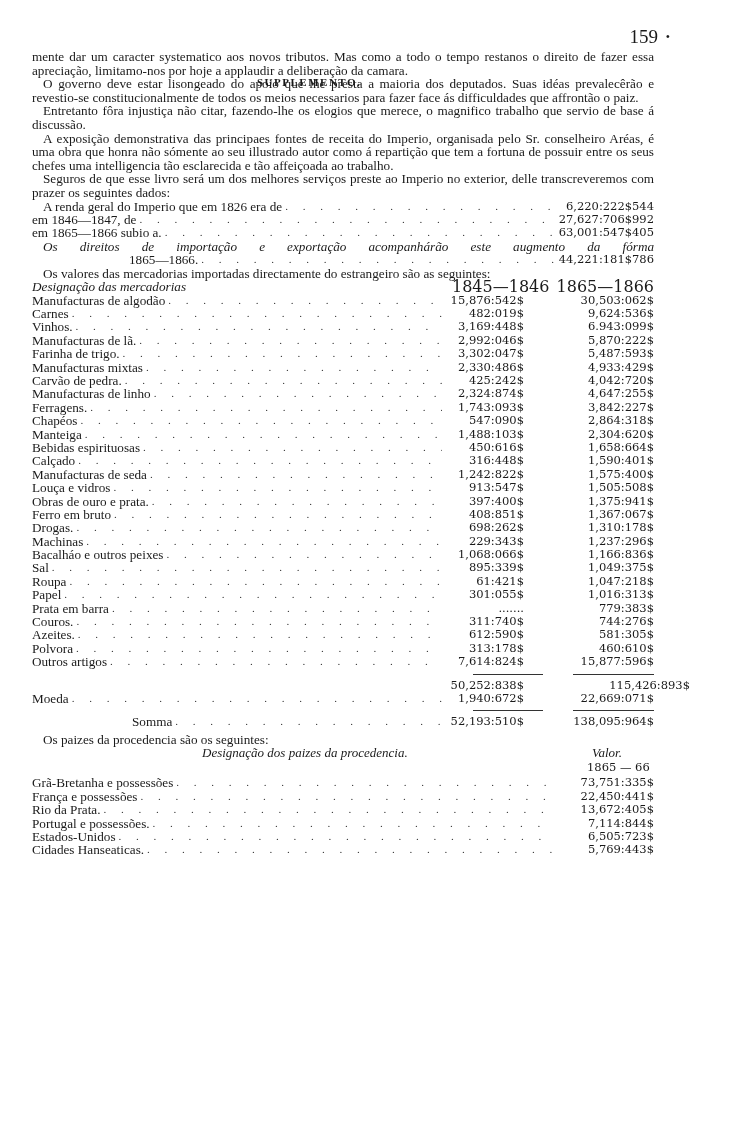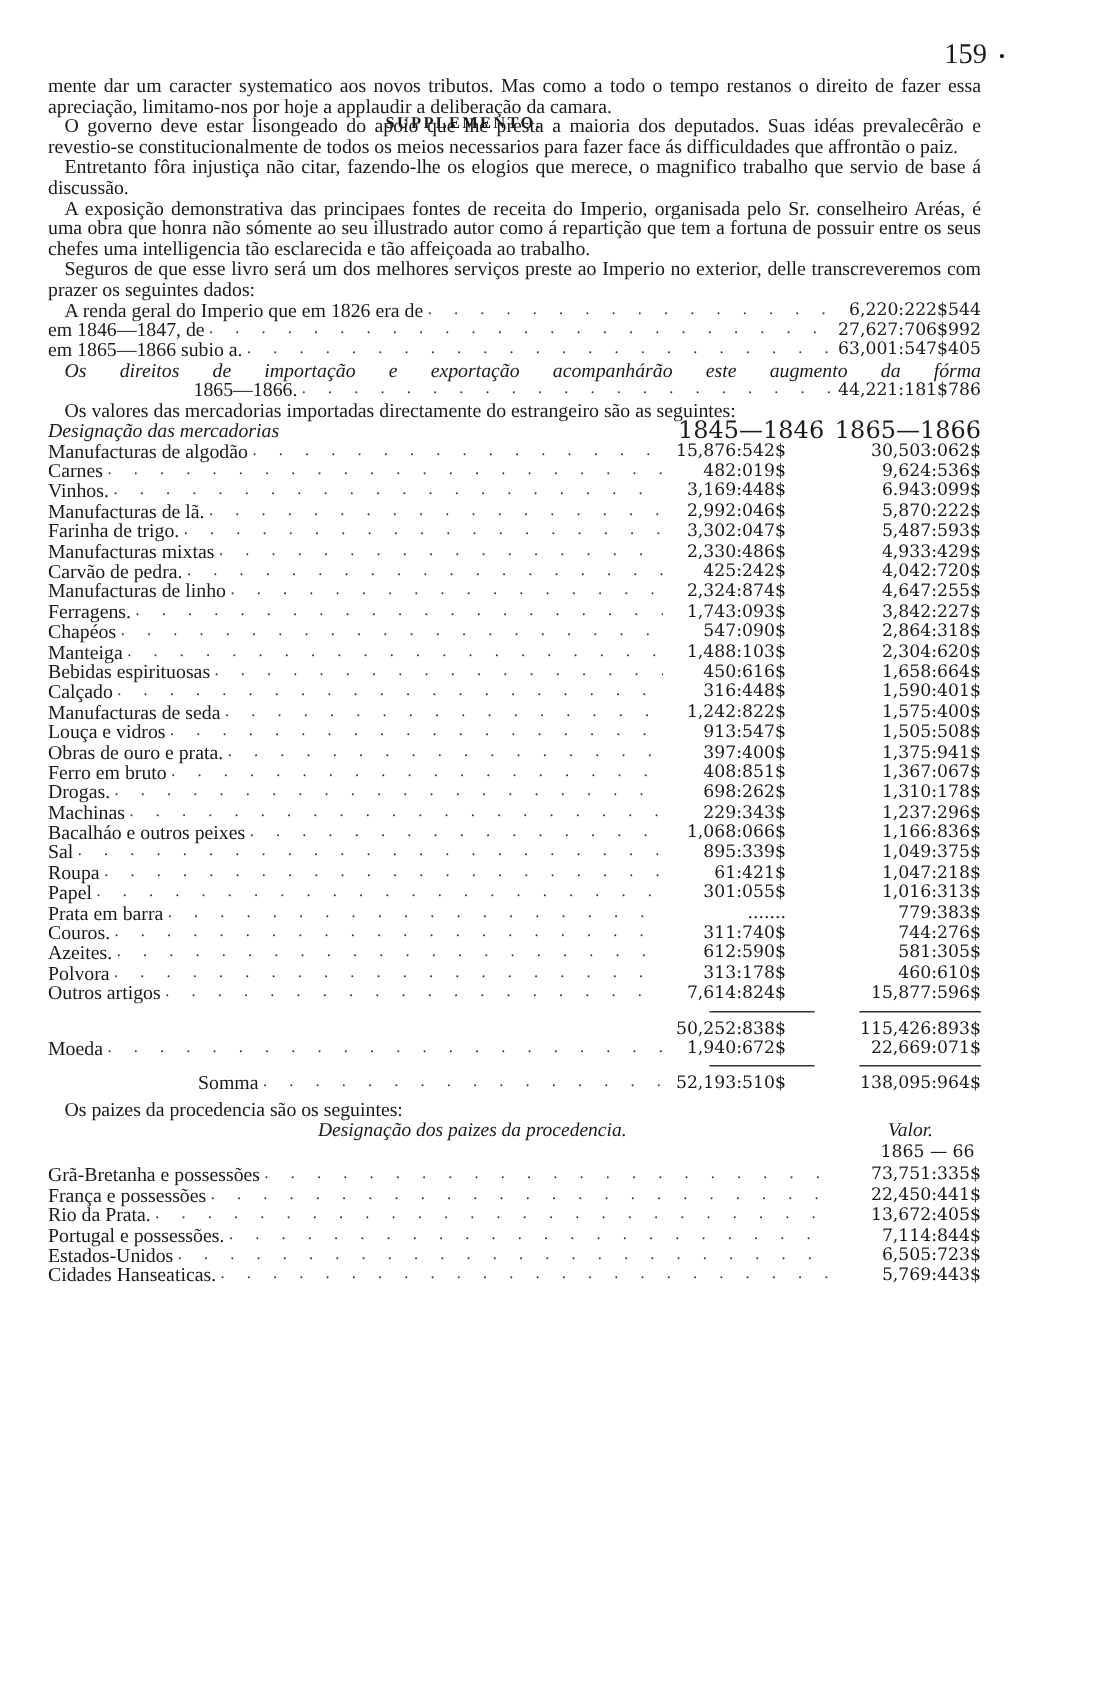--- a/index.html
+++ b/index.html
@@ -12,21 +12,21 @@
   .mark { position: absolute; right: -16px; top: 2px; font-size: 12px; }
   .body-text { position: absolute; top: 50px; left: 0; width: 622px; font-size: 13.2px; line-height: 13.6px; text-align: justify; }
   .body-text p { margin: 0; }
   .indent { text-indent: 11px; }
   .row { display: flex; align-items: flex-start; height: 13.4px; font-size: 13.2px; line-height: 13.4px; white-space: nowrap; }
   .row .lbl { flex: 0 0 auto; }
   .row .dots { flex: 1 1 auto; overflow: hidden; letter-spacing: 6px; color: #333; font-size: 11px; padding-left: 3px; }
   .row .dots::before { content: ". . . . . . . . . . . . . . . . . . . . . . . . . . . . . . . . . . . . . . . . . . . . . . . . . . . . . . . . . . . . . . . . . . . . . . . ."; }
   .row .num { flex: 0 0 auto; text-align: right; font-family: "DejaVu Serif", serif; font-size: 11.5px; }
   .sum-row .num1 { width: 96px; text-align: right; }
-  .sum-row .num2 { width: 130px; text-align: right; }
+  .sum-row .num2 { width: 130px; text-align: right; margin-left: 36px; }
   .tbl-head .c1, .tbl-head .c2 { font-family: "DejaVu Serif", serif; font-size: 16px; text-align: center; }
   .italic { font-style: italic; }
   .rule-row { height: 10px; display: flex; }
   .rule-row .r1 { margin-left: 441px; width: 72px; border-bottom: 1.5px solid #333; height: 5px; }
   .rule-row .r2 { margin-left: 30px; width: 84px; border-bottom: 1.5px solid #333; height: 5px; }
   .t2-head { position: relative; height: 15px; font-size: 13px; }
 </style>
 </head>
 <body>
 
@@ -270,21 +270,21 @@
         <span class="lbl">Somma</span>
           <span class="dots"></span>
         <span class="num" style="width:82px">52,193:510$</span>
         <span class="num" style="width:130px">138,095:964$</span>
       </div>
     </div>
 
     <p class="indent" style="margin-top:4px">Os paizes da procedencia são os seguintes:</p>
     <div>
       <div class="t2-head">
-        <span class="italic" style="position:absolute;left:180px">Designação dos paizes da procedencia.</span>
+        <span class="italic" style="position:absolute;left:170px">Designação dos paizes da procedencia.</span>
         <span class="italic" style="position:absolute;left:560px">Valor.</span>
       </div>
       <div class="t2-head">
         <span style="position:absolute;left:555px;font-family:'DejaVu Serif',serif;font-size:11.5px">1865 — 66</span>
       </div>
       <div id="country-rows">
           <div class="row">
             <span class="lbl">Grã-Bretanha e possessões</span>
             <span class="dots"></span>
             <span class="num" style="width:100px">73,751:335$</span>

